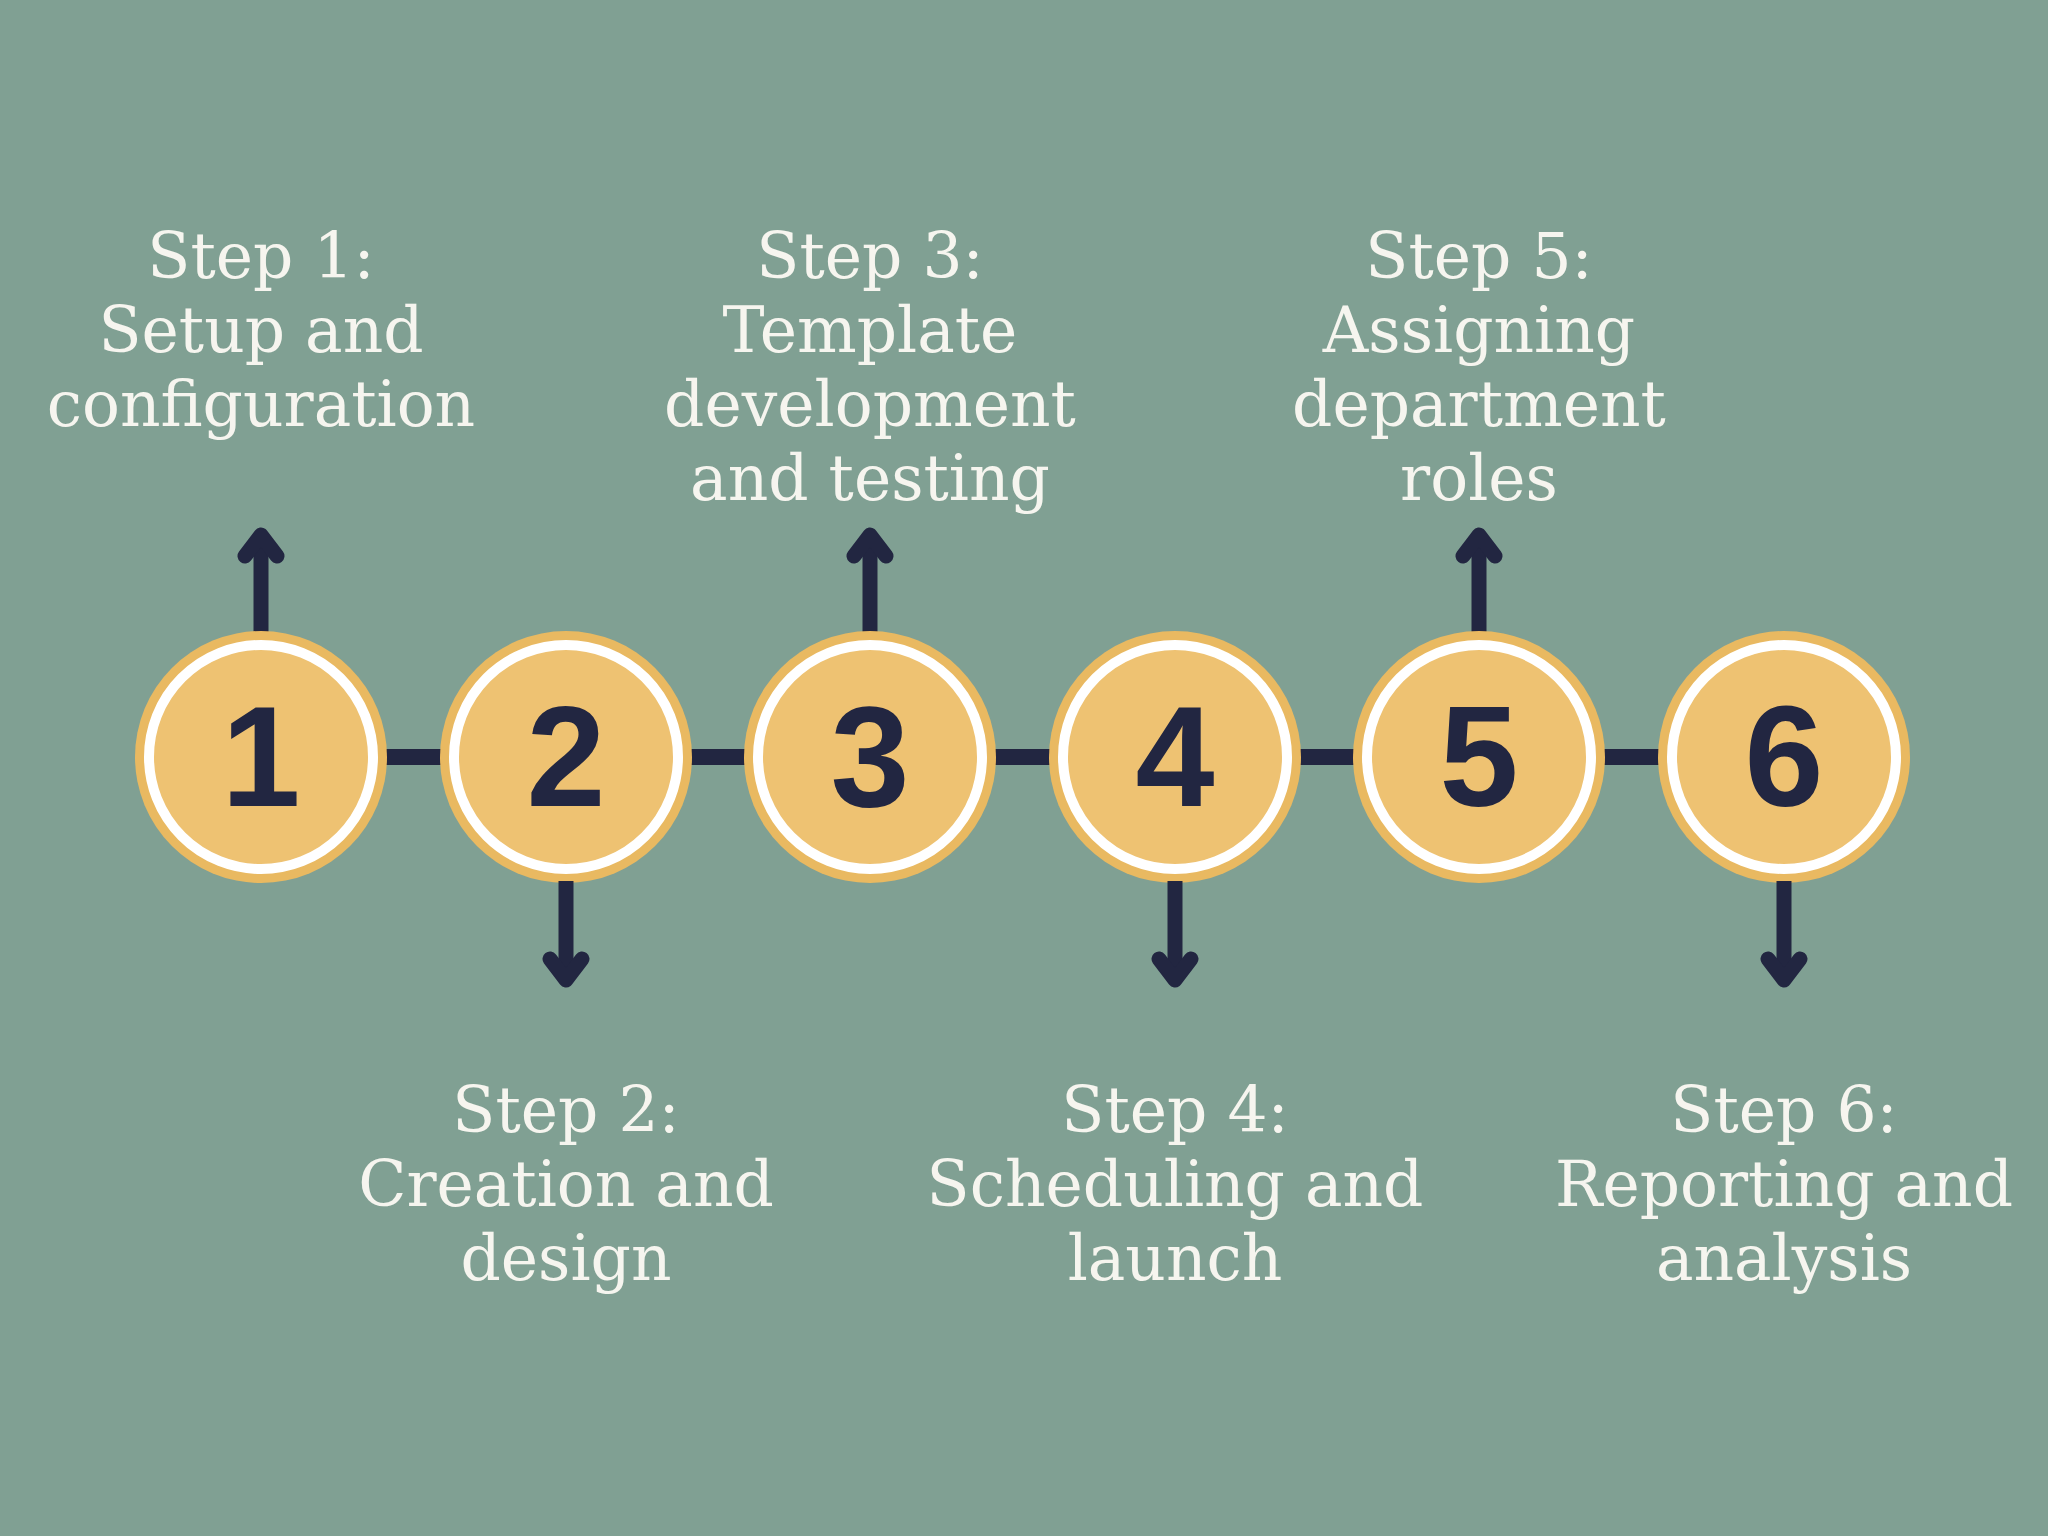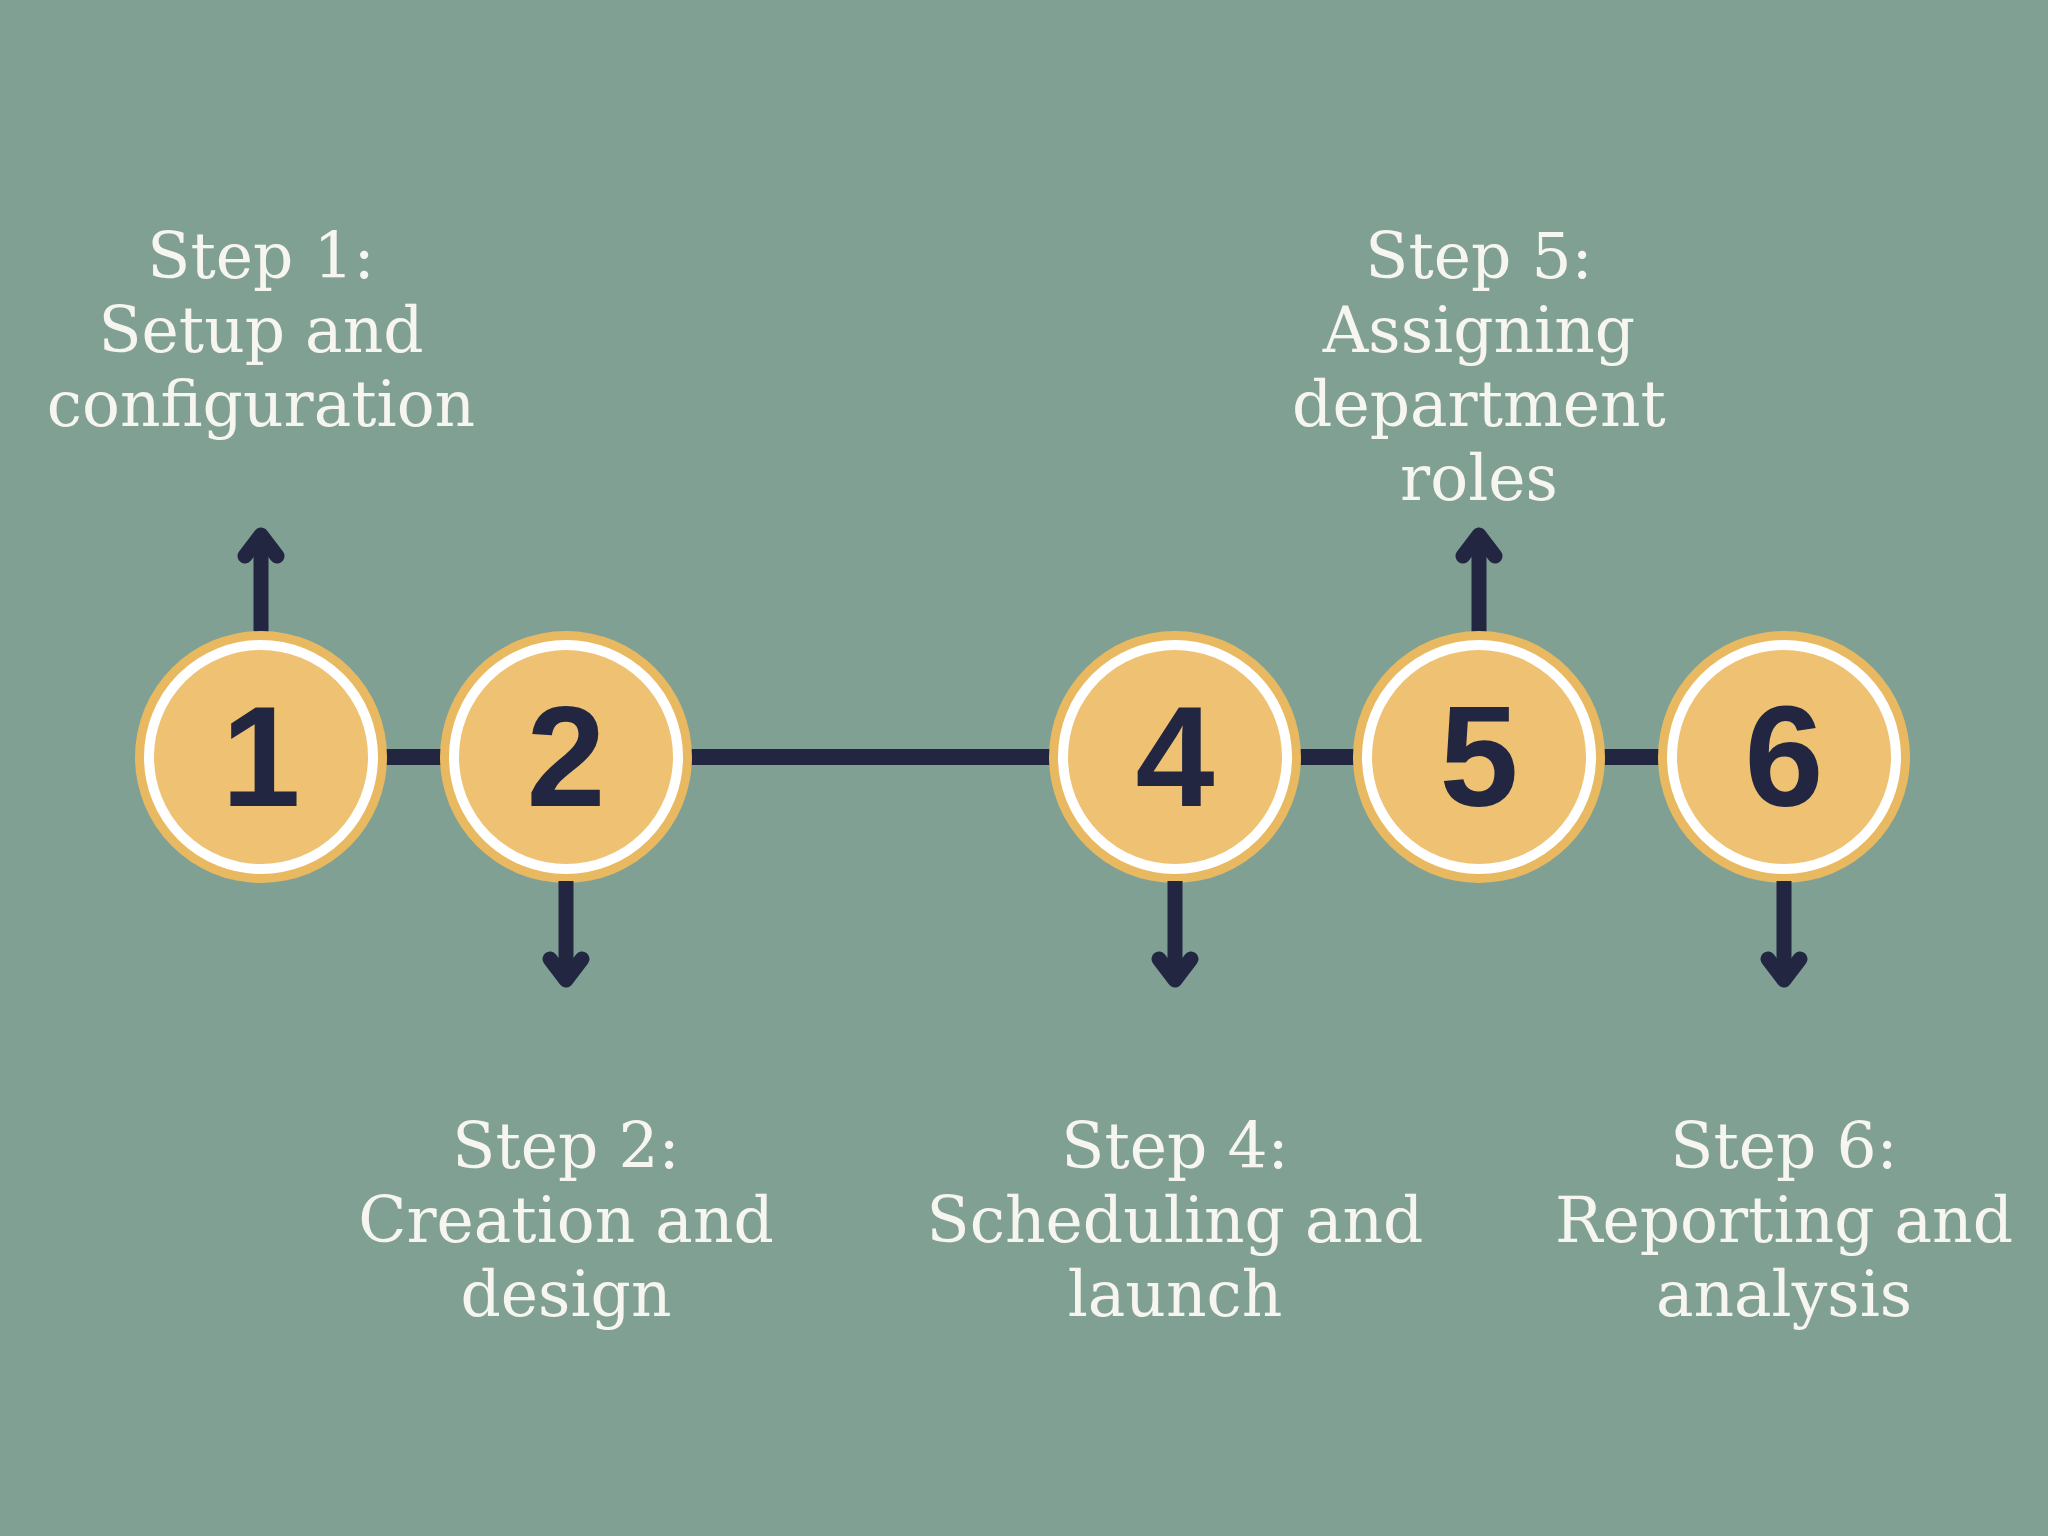--- a/index.html
+++ b/index.html
@@ -37,21 +37,21 @@
     position: absolute;
     left: 0;
     width: 100%;
     text-align: center;
     color: var(--label-text, #F6F5EF);
     font-size: 63px;
     line-height: 74px;
     white-space: pre-line;
   }
   .step-label.above { top: 220px; }
-  .step-label.below { top: 1110px; }
+  .step-label.below { top: 1074px; }
   .circle {
     position: absolute;
     left: 183px;
     top: 640px;
     width: 234px;
     height: 234px;
     box-sizing: border-box;
     background: var(--orange-fill, #EEC272);
     border: 10px solid var(--ring-white, #FFFFFF);
     border-radius: 50%;
@@ -108,20 +108,33 @@
     </div>
     <svg class="arrow down" viewBox="0 0 48 112">
       <line x1="24" y1="2" x2="24" y2="96"></line>
       <polyline points="8,80 24,101 40,80"></polyline>
     </svg>
     <div class="step-label below">Step 2:
 Creation and
 design</div>
   </div>
 
+  <div class="step s3">
+    <div class="step-label above">Step 3:
+Template
+development
+and testing</div>
+    <svg class="arrow up" viewBox="0 0 48 112">
+      <line x1="24" y1="110" x2="24" y2="16"></line>
+      <polyline points="8,32 24,11 40,32"></polyline>
+    </svg>
+    <div class="circle">
+      <span class="number">3</span>
+    </div>
+  </div>
 
   <div class="step s4">
     <div class="circle">
       <span class="number">4</span>
     </div>
     <svg class="arrow down" viewBox="0 0 48 112">
       <line x1="24" y1="2" x2="24" y2="96"></line>
       <polyline points="8,80 24,101 40,80"></polyline>
     </svg>
     <div class="step-label below">Step 4:

